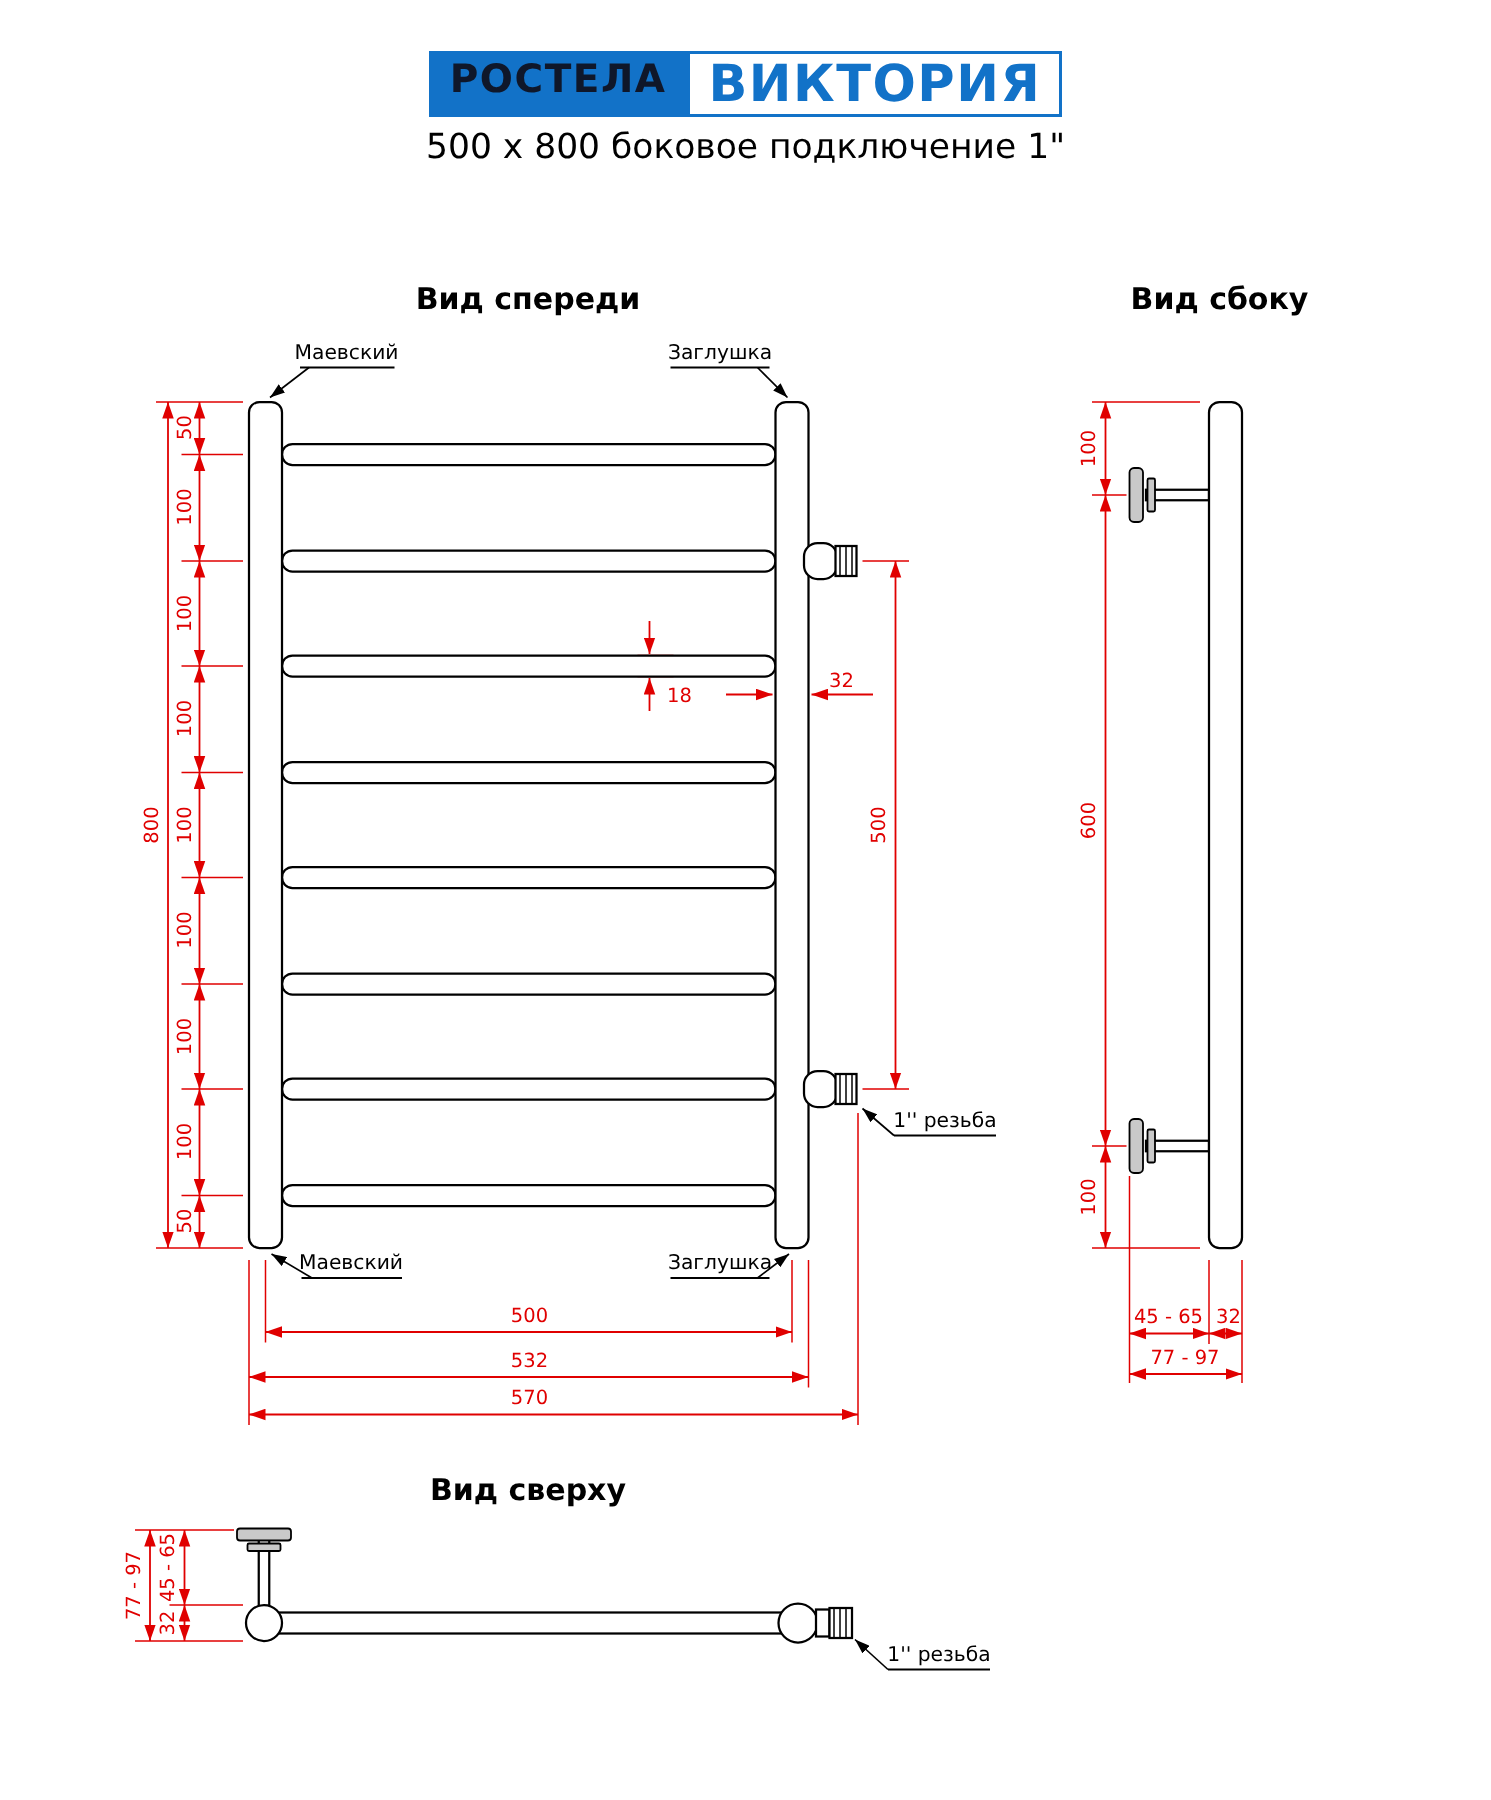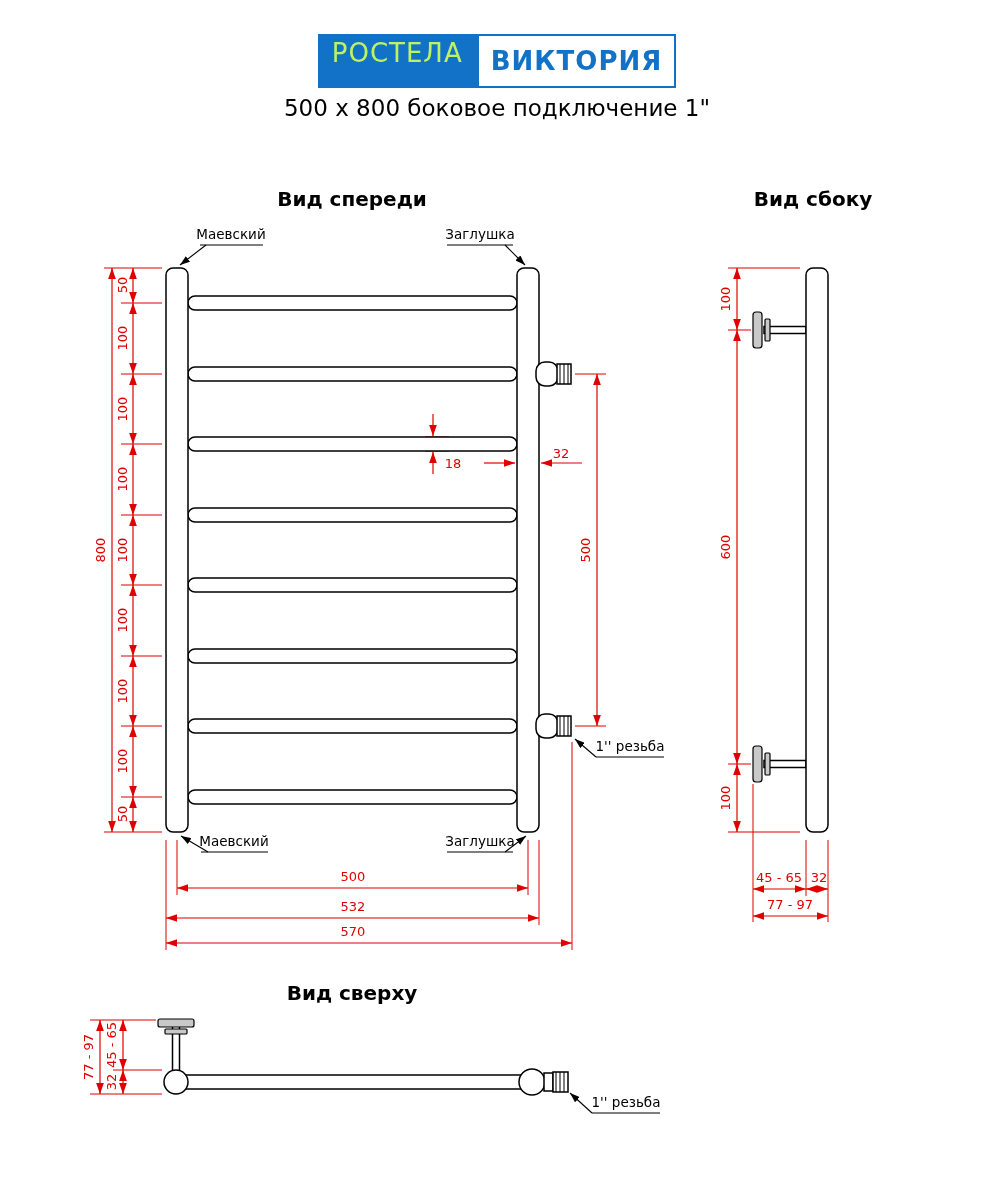--- a/index.html
+++ b/index.html
@@ -1,24 +1,24 @@
 <!DOCTYPE html>
 <html style="--accent-blue: #1272c8; --dim-red: #e00000; --line-black: #000000; --metal-gray: #c9c9c9;"><head>
 <meta charset="utf-8">
 <style>
   *{margin:0;padding:0;box-sizing:border-box;}
   html,body{background:#fff;}
   .page{position:relative;width:994px;height:1200px;background:#fff;overflow:hidden;
         font-family:"DejaVu Sans","Liberation Sans",sans-serif;}
   .header{position:absolute;top:34px;left:0;width:100%;text-align:center;z-index:2;}
   .logo{display:inline-flex;align-items:stretch;}
-  .logo-left{background:var(--accent-blue,#1272c8);color:#bef264;font-weight:normal;font-size:26px;
+  .logo-left{background:var(--accent-blue,#1272c8);color:#0f172a;font-weight:bold;font-size:26px;
              padding:4px 14px;letter-spacing:1px;}
   .logo-right{border:2px solid var(--accent-blue,#1272c8);color:var(--accent-blue,#1272c8);
-              font-weight:bold;font-size:26px;padding:10px 12px;background:#fff;letter-spacing:1px;}
+              font-weight:bold;font-size:34px;padding:0 12px;background:#fff;letter-spacing:1px;}
   .subtitle{margin-top:7px;font-size:23px;color:#000;}
   svg.drawing{position:absolute;top:0;left:0;z-index:1;}
   .sh{fill:#fff;stroke:#000;stroke-width:1.5;}
   .shg{fill:var(--metal-gray,#c9c9c9);stroke:#000;stroke-width:1.2;}
   .hatch{stroke:#000;stroke-width:1;}
   .el{stroke:var(--dim-red,#e00000);stroke-width:1;}
   .dl{stroke:var(--dim-red,#e00000);stroke-width:1.2;fill:none;}
   .ul{stroke:#000;stroke-width:1.2;}
   .ll{stroke:#000;stroke-width:1.1;fill:none;}
   text{font-family:"DejaVu Sans","Liberation Sans",sans-serif;}

